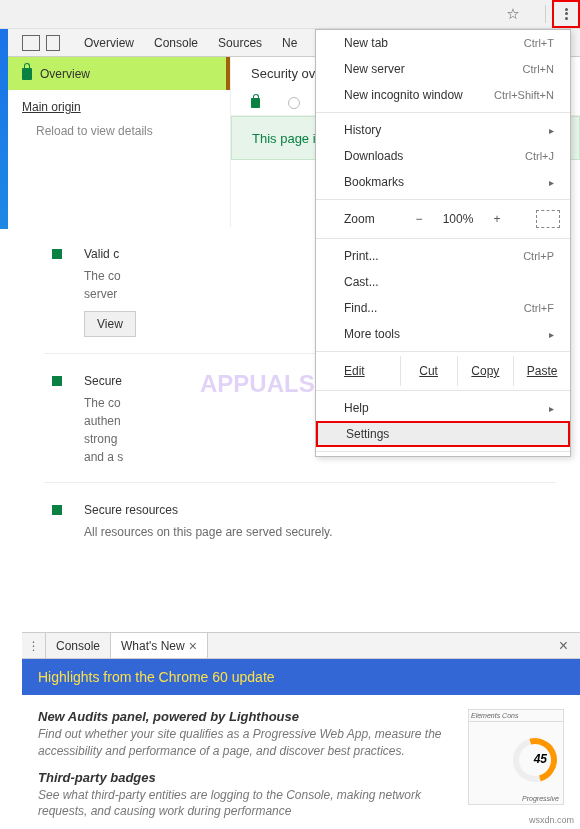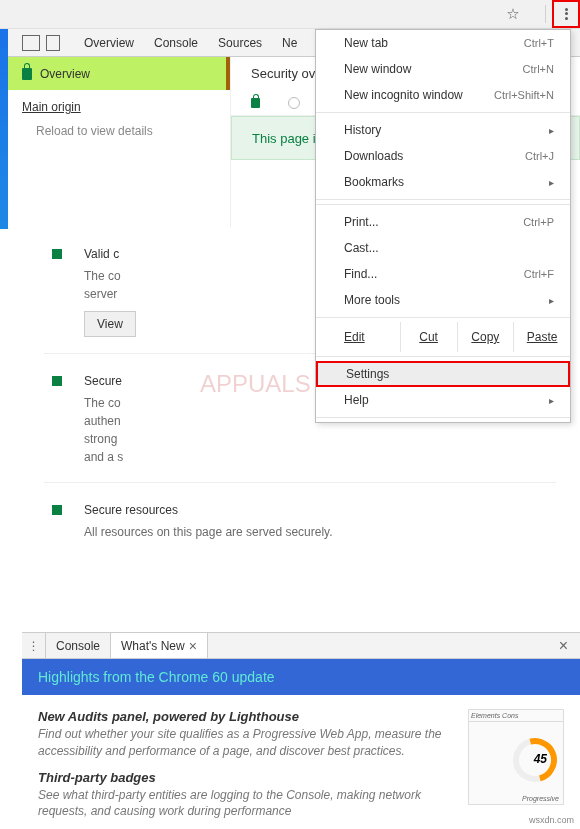--- a/index.html
+++ b/index.html
@@ -56,31 +56,31 @@
 .z-btn { width: 30px; text-align: center; color: #555; }
 .z-val { width: 48px; text-align: center; }
 .z-full { width: 24px; height: 18px; border: 1px dashed #888; margin-left: auto; }
 .ctx-edit { display: flex; height: 30px; align-items: center; }
 .ctx-edit > div { flex: 1; text-align: center; border-right: 1px solid #e4e4e4; height: 100%; display: flex; align-items: center; justify-content: center; text-decoration: underline; }
 .ctx-edit > div:first-child { justify-content: flex-start; padding-left: 28px; }
 .ctx-edit > div:last-child { border-right: none; }
 .ctx-hi { border: 2px solid #e00; background: #ededed; }
 
 
-.wm { position: absolute; left: 200px; top: 370px; opacity: 0.2; font-size: 24px; font-weight: normal; color: #b91c1c; pointer-events: none; }
+.wm { position: absolute; left: 200px; top: 370px; opacity: 0.2; font-size: 24px; font-weight: bold; color: #6d28d9; pointer-events: none; }
 
 
 .drawer { position: absolute; left: 22px; top: 632px; right: 0; background: #fff; border-top: 1px solid #ccc; }
 .drawer-tabs { height: 26px; display: flex; align-items: center; background: #f3f3f3; border-bottom: 1px solid #ccc; font-size: 12px; color: #333; }
 .dr-dots { width: 24px; text-align: center; color: #666; border-right: 1px solid #ccc; height: 100%; display: flex; align-items: center; justify-content: center; }
 .dr-tab { padding: 0 10px; height: 100%; display: flex; align-items: center; border-right: 1px solid #ccc; }
 .dr-tab.active { background: #fff; }
 .dr-x { font-size: 14px; color: #666; margin-left: 4px; }
 .dr-close { margin-left: auto; padding: 0 12px; font-size: 16px; color: #666; }
-.blue-band { background: #3367d6; color: #5eead4; font-size: 14px; padding: 10px 16px; }
+.blue-band { background: #3367d6; color: #fde047; font-size: 14px; padding: 10px 16px; }
 .drawer-body { padding: 14px 16px 0 16px; display: flex; gap: 14px; font-style: italic; }
 .db-left { flex: 1; font-size: 12px; color: #333; }
 .db-left h4 { font-size: 13px; font-weight: 600; margin-bottom: 2px; }
 .db-left p { color: #777; line-height: 1.4; margin-bottom: 10px; }
 .db-thumb { width: 96px; height: 96px; border: 1px solid #ddd; background: #fafafa; position: relative; font-size: 7px; color: #666; overflow: hidden; }
 .gauge { position: absolute; right: 6px; top: 28px; width: 44px; height: 44px; border: 6px solid #eee; border-top-color: #ff9800; border-right-color: #ff9800; border-radius: 50%; transform: rotate(30deg); }
 .gauge-txt { position: absolute; right: 16px; top: 42px; font-size: 12px; color: #000000; font-weight: bold; }
 
 .credit { position: absolute; right: 6px; bottom: 4px; font-size: 9px; color: #888; }
 .left-blue { position: absolute; left: 0; top: 29px; width: 8px; height: 200px; background: linear-gradient(#1a73e8,#1e88e5); }
@@ -154,39 +154,46 @@
 </div>
 
 <div class="wm">APPUALS</div>
 
 <div class="ctx">
   <div class="ctx-item">
       <span>New tab</span>
       <span class="ctx-sc">Ctrl+T</span>
     </div>
   <div class="ctx-item">
-      <span>New window</span>
+      <span>New server</span>
       <span class="ctx-sc">Ctrl+N</span>
     </div>
   <div class="ctx-item">
       <span>New incognito window</span>
       <span class="ctx-sc">Ctrl+Shift+N</span>
     </div>
   <div class="ctx-sep"></div>
   <div class="ctx-item sub">
       <span>History</span>
     </div>
   <div class="ctx-item">
       <span>Downloads</span>
       <span class="ctx-sc">Ctrl+J</span>
     </div>
   <div class="ctx-item sub">
       <span>Bookmarks</span>
     </div>
   <div class="ctx-sep"></div>
+  <div class="ctx-zoom">
+    <span class="z-lab">Zoom</span>
+    <span class="z-btn">−</span>
+    <span class="z-val">100%</span>
+    <span class="z-btn">+</span>
+    <span class="z-full"></span>
+  </div>
   <div class="ctx-sep"></div>
   <div class="ctx-item">
       <span>Print...</span>
       <span class="ctx-sc">Ctrl+P</span>
     </div>
   <div class="ctx-item">
       <span>Cast...</span>
     </div>
   <div class="ctx-item">
       <span>Find...</span>
@@ -196,25 +203,25 @@
       <span>More tools</span>
     </div>
   <div class="ctx-sep"></div>
   <div class="ctx-edit">
     <div>Edit</div>
     <div>Cut</div>
     <div>Copy</div>
     <div>Paste</div>
   </div>
   <div class="ctx-sep"></div>
+  <div class="ctx-item sub">
+      <span>Help</span>
+    </div>
   <div class="ctx-item ctx-hi">
       <span>Settings</span>
-    </div>
-  <div class="ctx-item sub">
-      <span>Help</span>
     </div>
   <div class="ctx-sep"></div>
 </div>
 
 <div class="drawer">
   <div class="drawer-tabs">
     <div class="dr-dots">⋮</div>
     <div class="dr-tab">Console</div>
     <div class="dr-tab active">
       <span>What's New</span>

